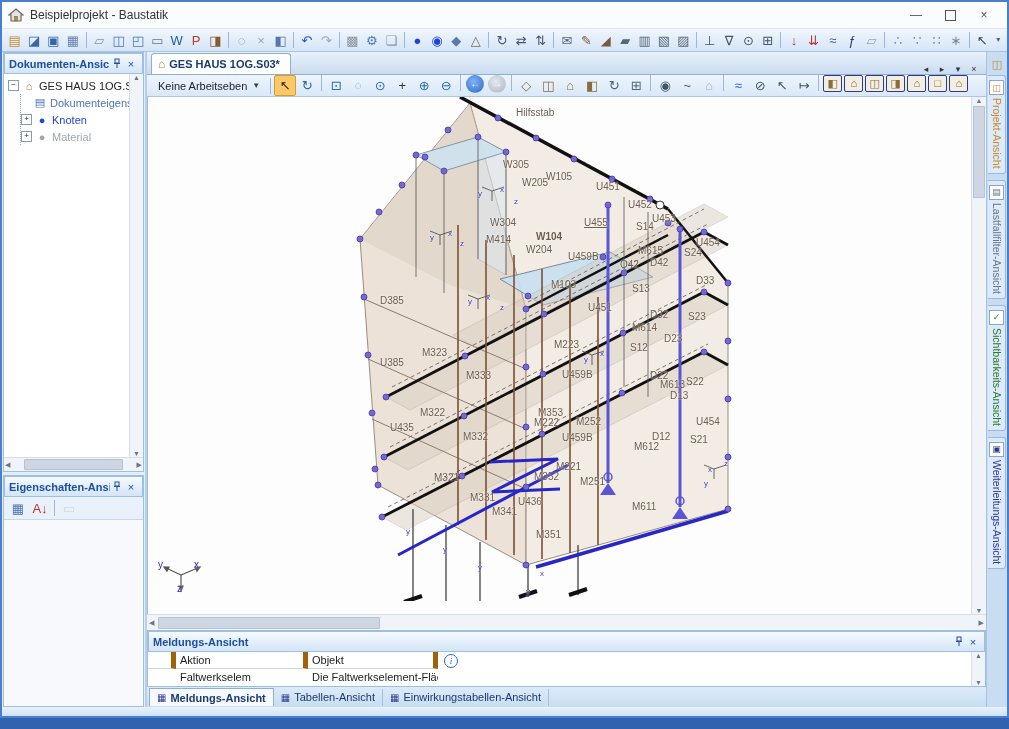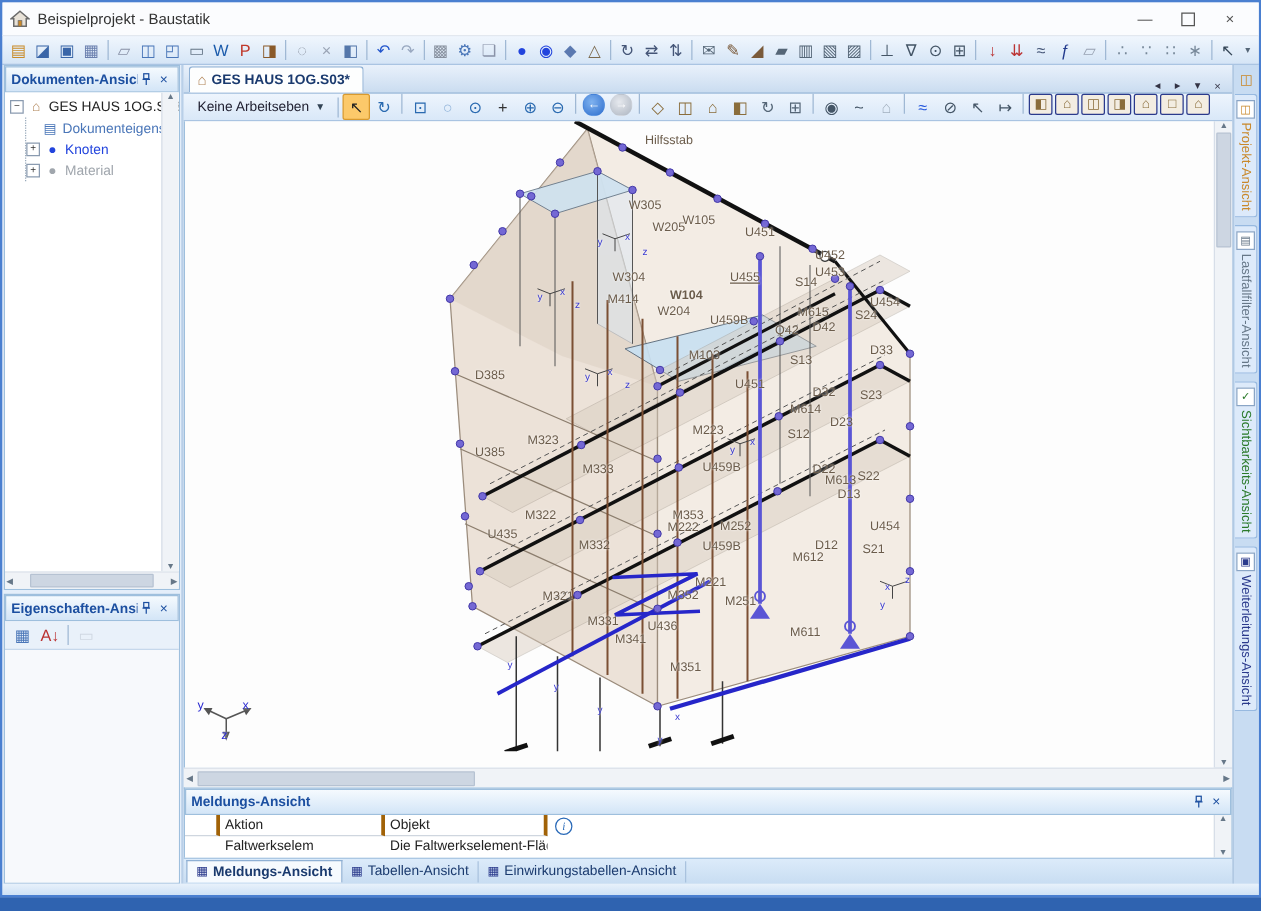--- a/index.html
+++ b/index.html
@@ -78,21 +78,21 @@
   .canvas-hscroll .rt{margin-left:auto;}
 
   .mlabel{position:absolute;font-size:10px;color:#6b5c4b;white-space:nowrap;text-shadow:0 0 2px #fff;}
   .mlabel.ax{font-size:8px;color:#3a3ad0;}
   .mlabel.axl{font-size:10px;color:#2a2ad0;}
 
   
   .msg-dock{height:55px;display:flex;flex-direction:column;border:1px solid #9ebfdd;border-bottom:none;background:#fff;}
   .msg-table{flex:1;display:flex;min-height:0;position:relative;}
   .msg-grid{flex:1;display:grid;grid-template-columns:28px 132px 130px 1fr;grid-auto-rows:17px;background:#fff;overflow:hidden;}
-  .msg-colhdr{border-bottom:1px solid #cfd6df;border-right:3px solid #a16207;display:flex;align-items:center;padding:0 4px;color:#222;background:#fff;}
+  .msg-colhdr{border-bottom:1px solid #cfd6df;border-right:5px solid #a16207;display:flex;align-items:center;padding:0 4px;color:#222;background:#fff;}
   .msg-cell{display:flex;align-items:flex-start;padding:2px 4px 0 4px;height:19px;overflow:hidden;white-space:nowrap;}
   .info-ic{width:12px;height:12px;border:1px solid #2a6ab8;border-radius:50%;color:#2a6ab8;font-size:9px;font-family:"Liberation Serif",serif;font-style:italic;display:flex;align-items:center;justify-content:center;margin-left:2px;}
   .msg-vscroll{width:13px;background:#f0f3f7;border-left:1px solid #d7dee8;display:flex;flex-direction:column;align-items:center;justify-content:space-between;font-size:7px;color:#678;}
 
   .bottom-tabs{height:20px;background:linear-gradient(#dcebfa,#c8ddf2);display:flex;align-items:center;padding-left:2px;border-top:1px solid #9ebfdd;}
   .b-tab{display:flex;align-items:center;height:17px;padding:0 7px;color:#1a3a6e;border-right:1px solid #a9c2de;}
   .b-tab .t-icon{margin-right:4px;font-size:10px;color:#2b3a8c;}
   .b-tab.active{background:#f6fafe;border:1px solid #8fb0d4;border-bottom:none;font-weight:bold;}
 
   
@@ -476,21 +476,21 @@
                 <line x1="566" y1="372" x2="566" y2="382"></line>
             </g>
           </svg>
           
           <div style="position:absolute;left:0;top:0;width:100%;height:100%;pointer-events:none;">
               <span class="mlabel" style="left: 368px; top: 10px;">Hilfsstab</span>
               <span class="mlabel" style="left: 355px; top: 62px;">W305</span>
               <span class="mlabel" style="left: 374px; top: 80px;">W205</span>
               <span class="mlabel" style="left: 398px; top: 74px;">W105</span>
               <span class="mlabel" style="left: 448px; top: 84px;">U451</span>
-              <span class="mlabel" style="left: 480px; top: 102px; margin-left: 24px;">U452</span>
+              <span class="mlabel" style="left: 480px; top: 102px;">U452</span>
               <span class="mlabel" style="left: 504px; top: 116px;">U453</span>
               <span class="mlabel" style="left: 436px; top: 120px; text-decoration: underline;">U455</span>
               <span class="mlabel" style="left: 488px; top: 124px;">S14</span>
               <span class="mlabel" style="left: 548px; top: 140px;">U454</span>
               <span class="mlabel" style="left: 536px; top: 150px;">S24</span>
               <span class="mlabel" style="left: 342px; top: 120px; text-align: center;">W304</span>
               <span class="mlabel" style="left: 338px; top: 137px;">M414</span>
               <span class="mlabel" style="left: 388px; top: 134px; font-weight: bold;">W104</span>
               <span class="mlabel" style="left: 378px; top: 147px;">W204</span>
               <span class="mlabel" style="left: 420px; top: 154px;">U459B</span>

